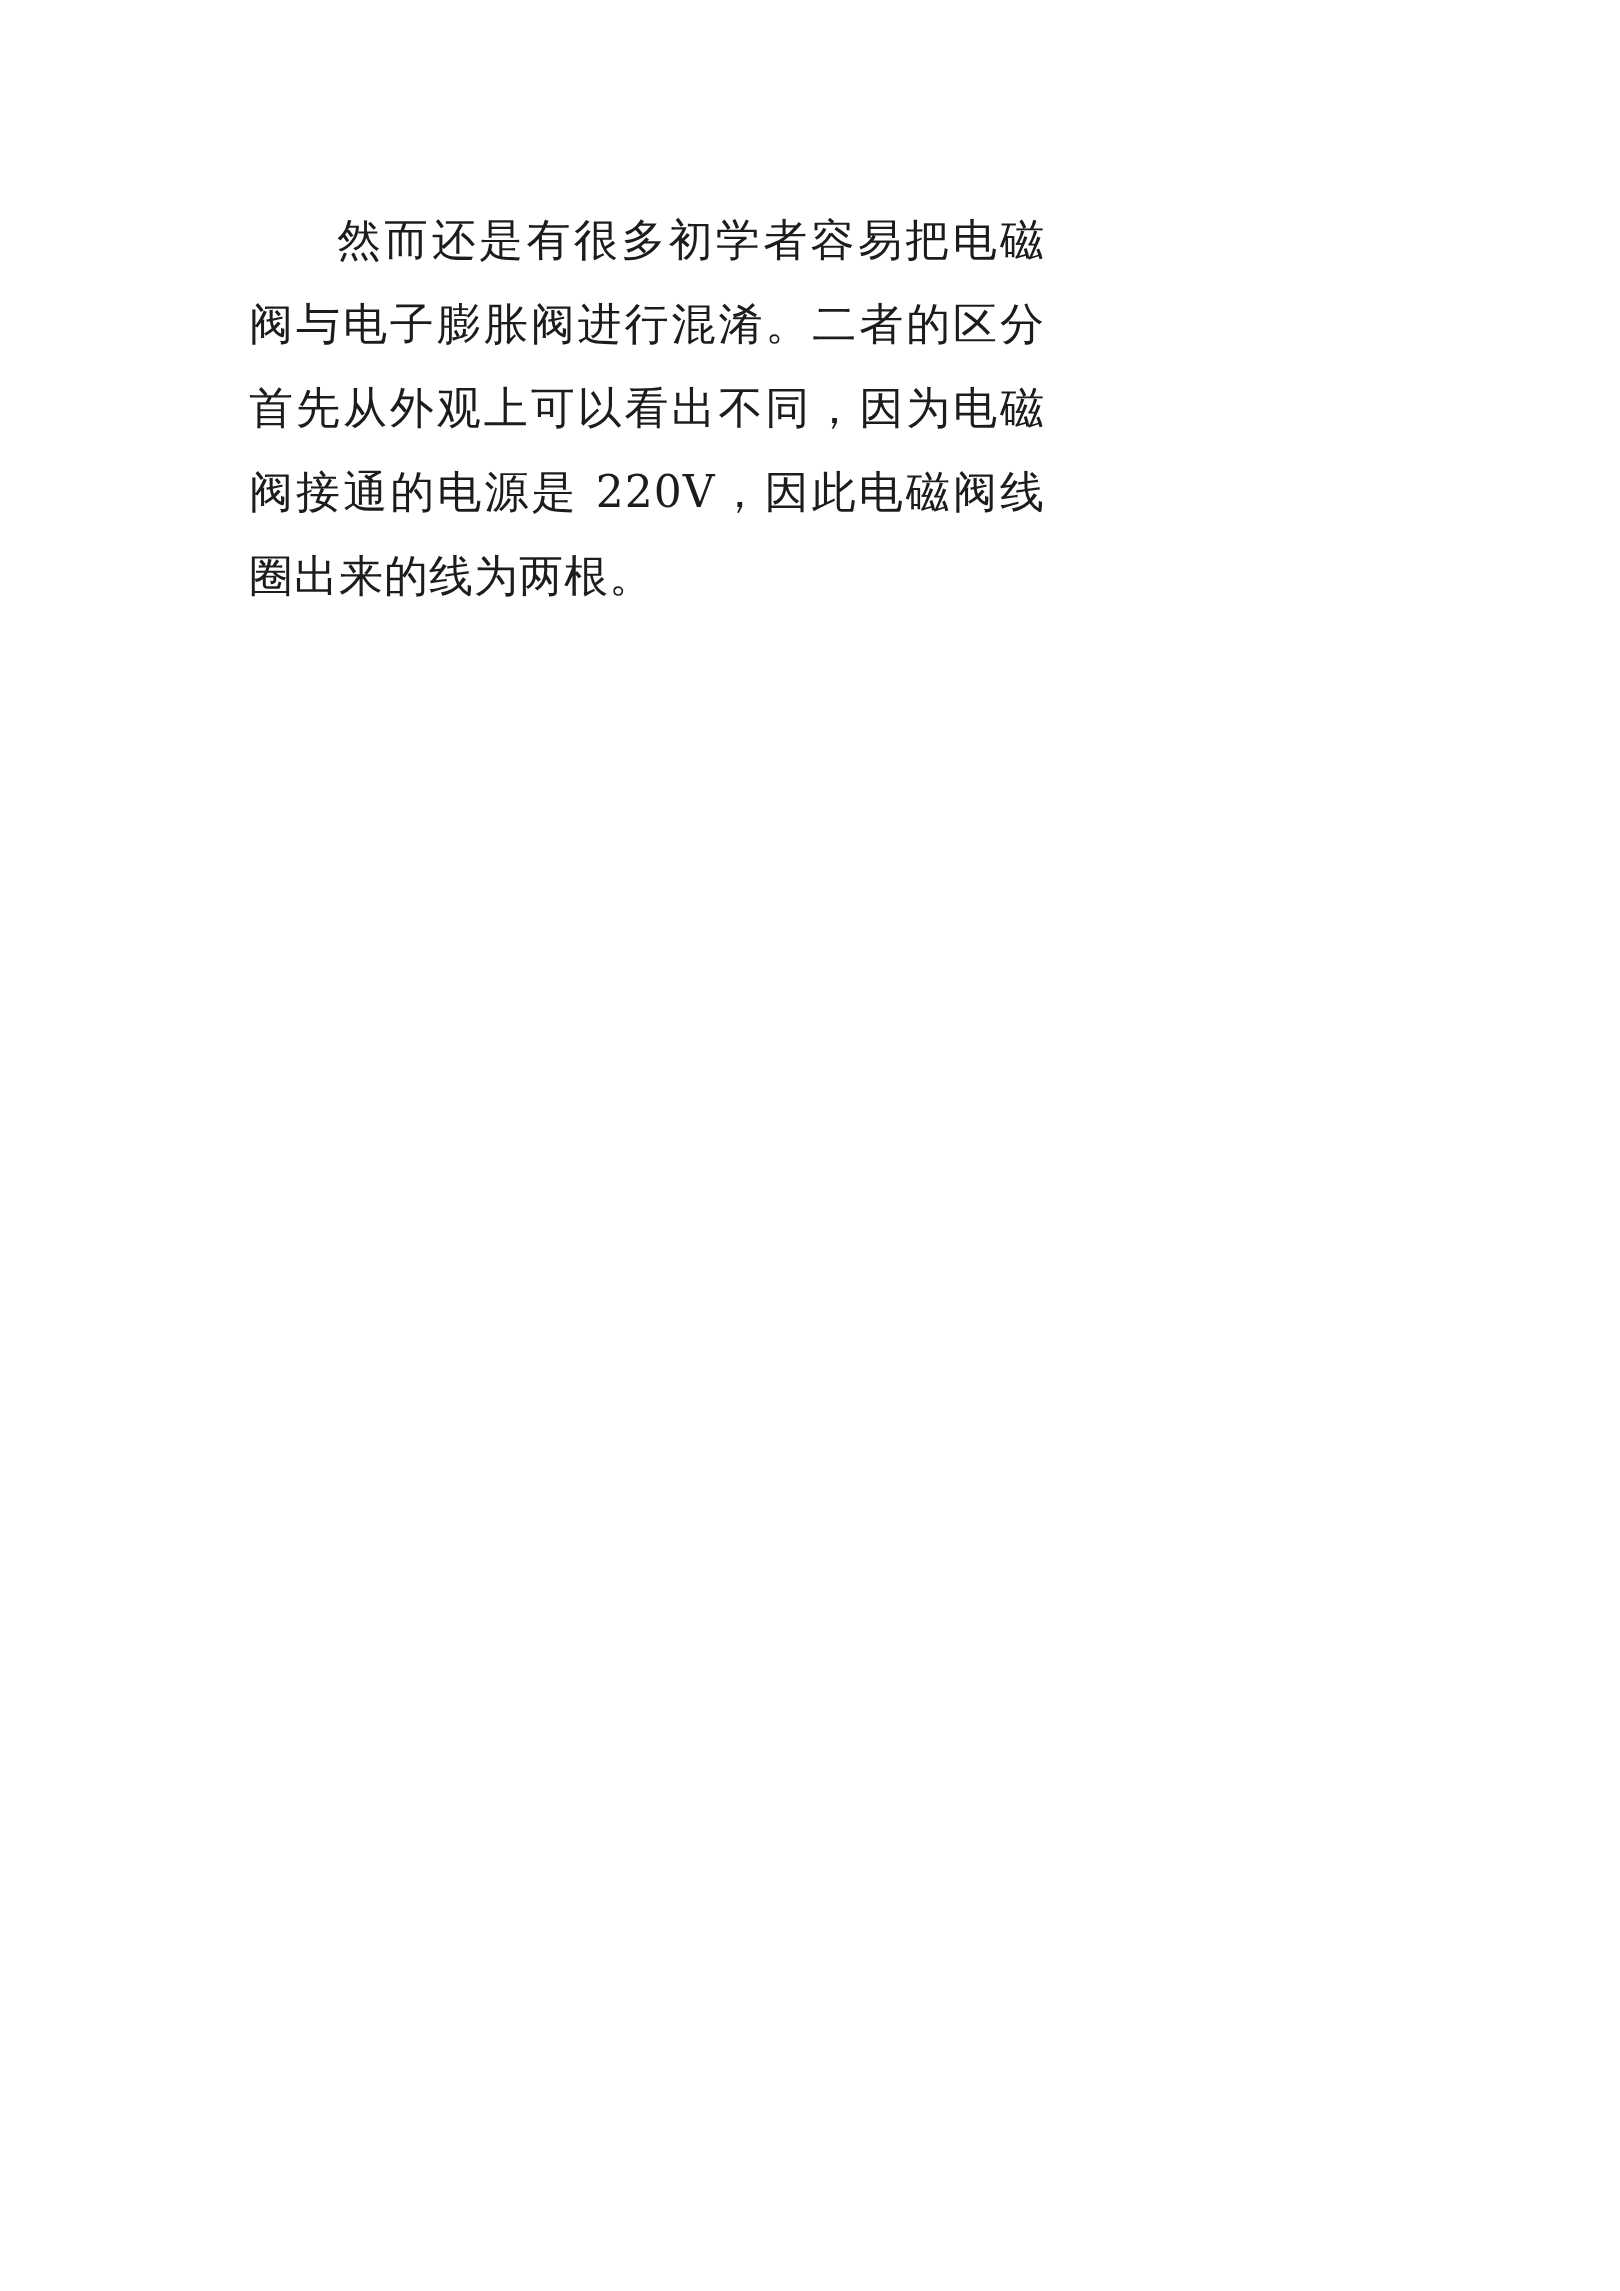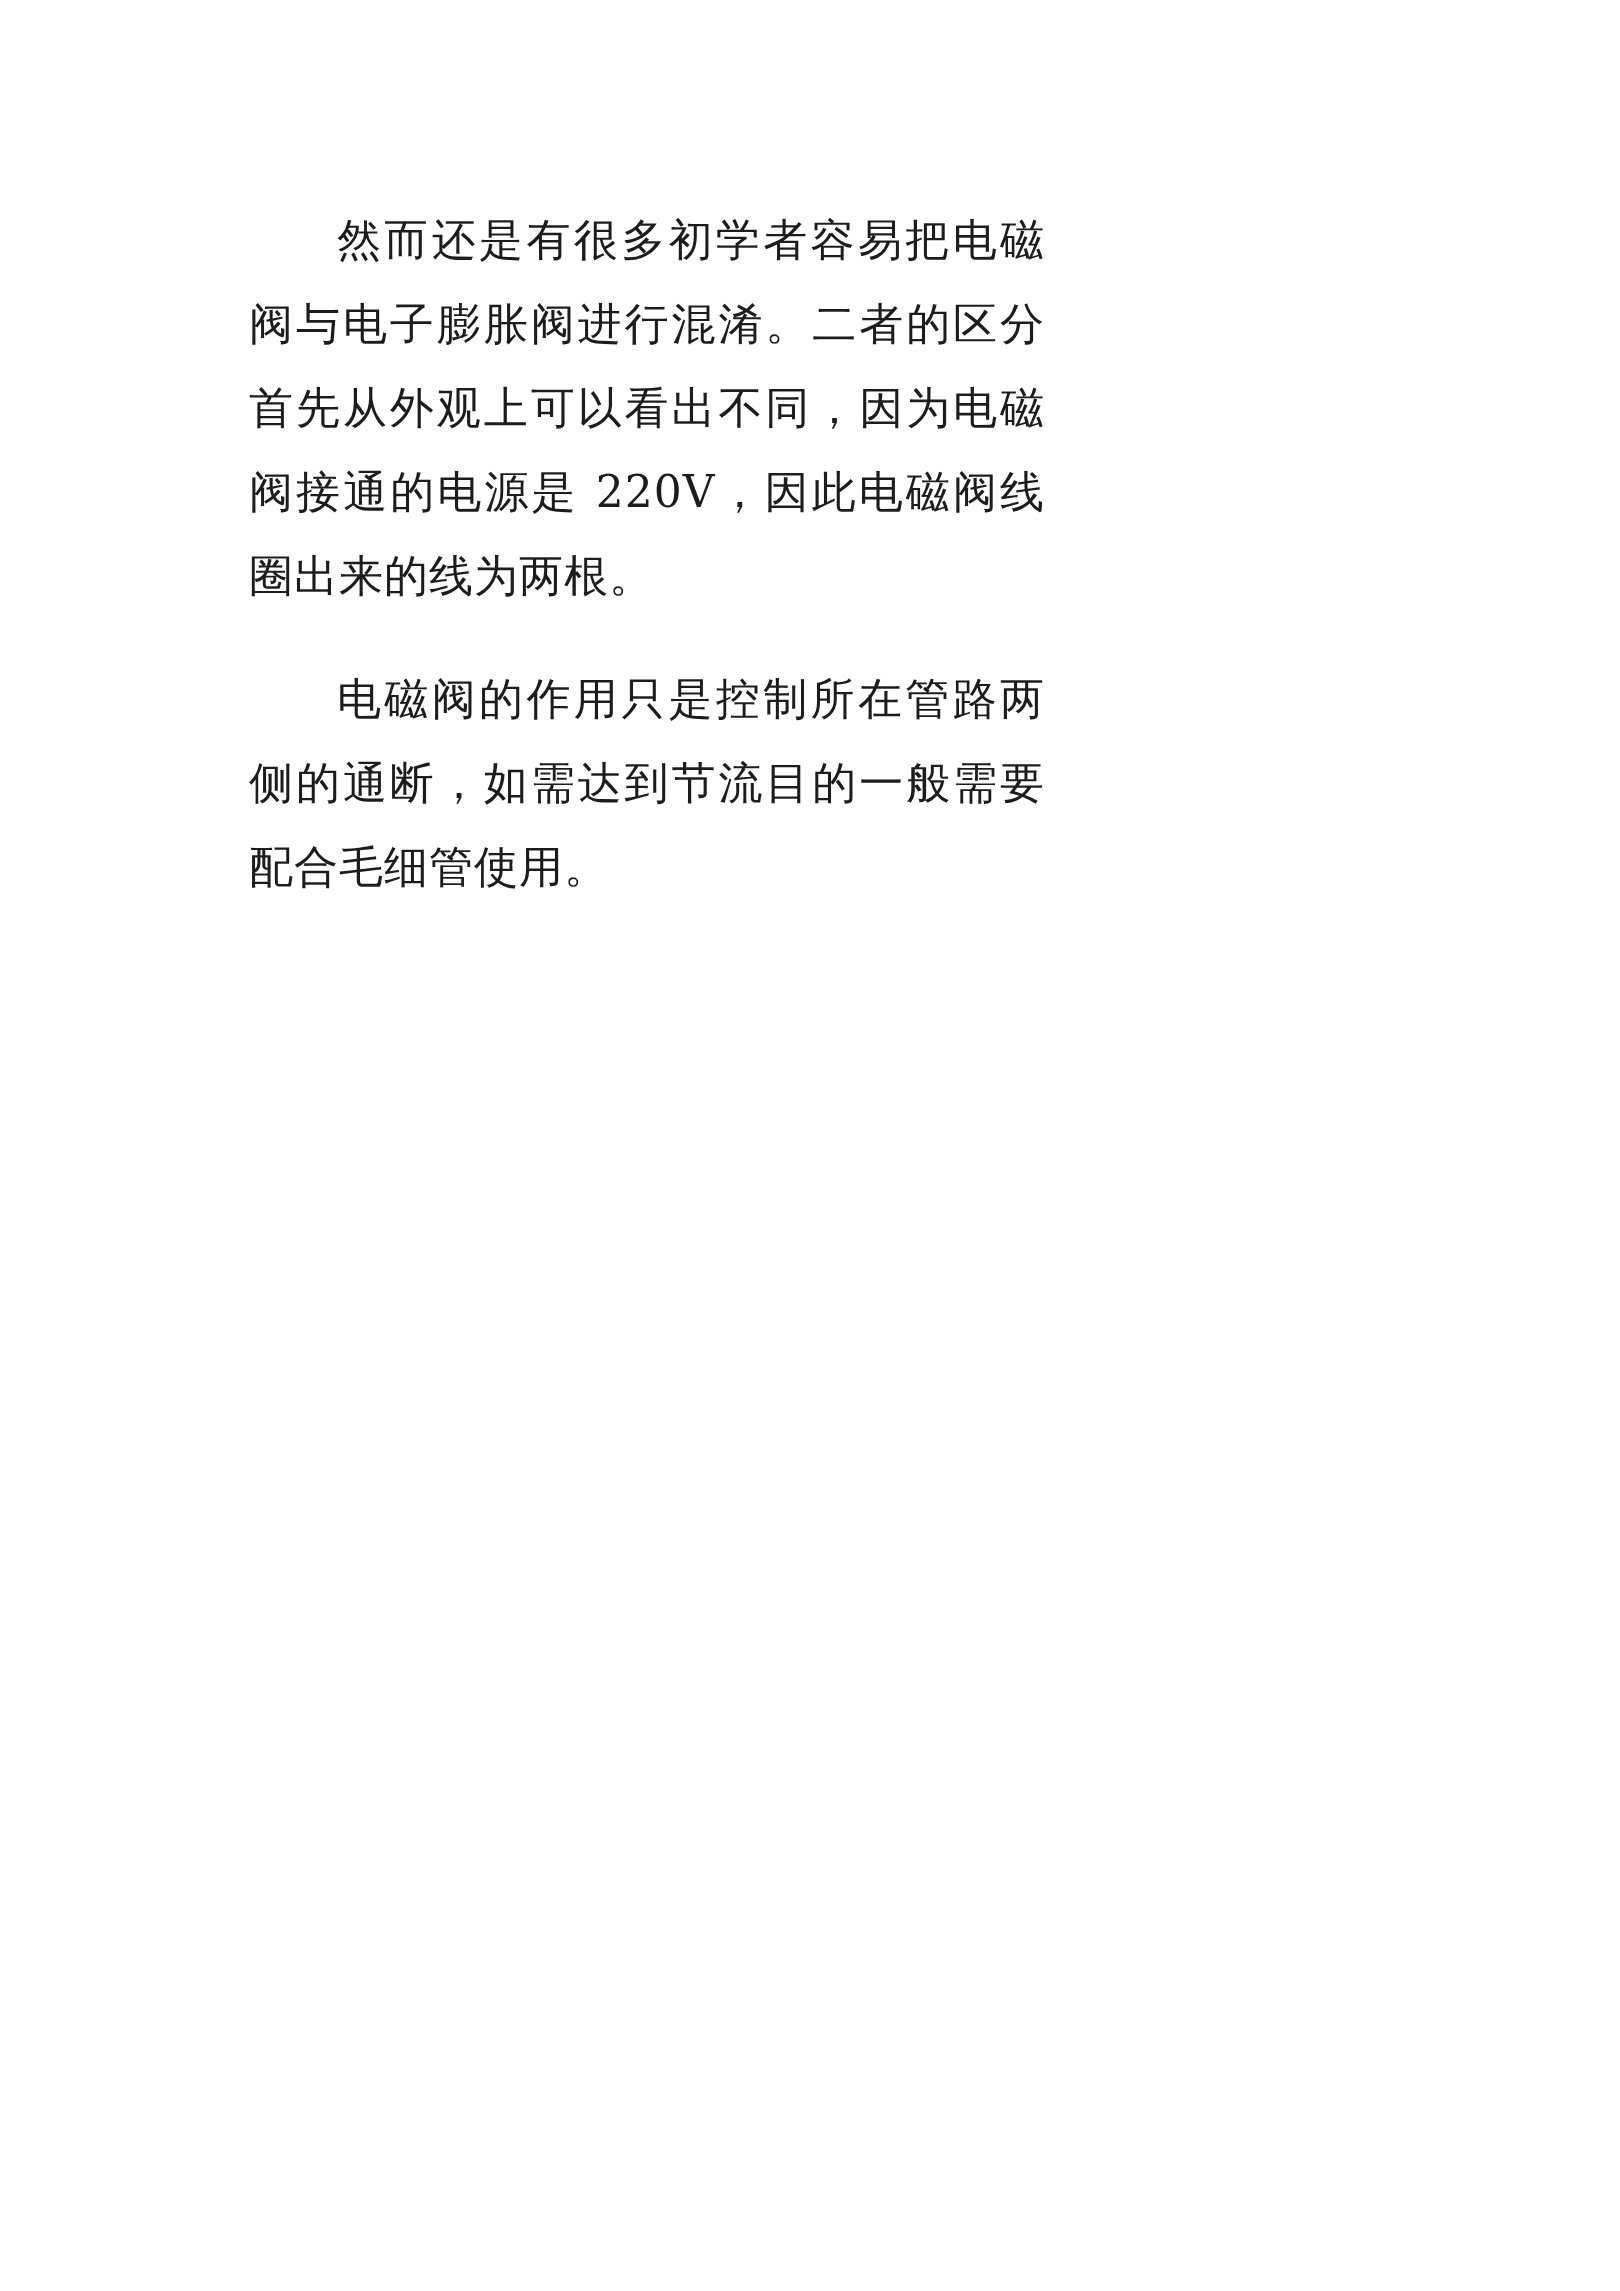--- a/index.html
+++ b/index.html
@@ -31,16 +31,15 @@
     letter-spacing: 1px;
     margin: 0 0 39px 0;
   }
 </style>
 </head>
 <body>
 
 <div class="page">
   <div class="content" id="paragraph-container">
       <p class="para">然而还是有很多初学者容易把电磁阀与电子膨胀阀进行混淆。二者的区分首先从外观上可以看出不同，因为电磁阀接通的电源是 220V，因此电磁阀线圈出来的线为两根。</p>
-      <p class="para">电磁阀的作用只是控制所在管路两侧的通断，如需达到节流目的一般需要配合毛细管使用。</p>
     </div>
 </div>
 
 
 </body></html>

